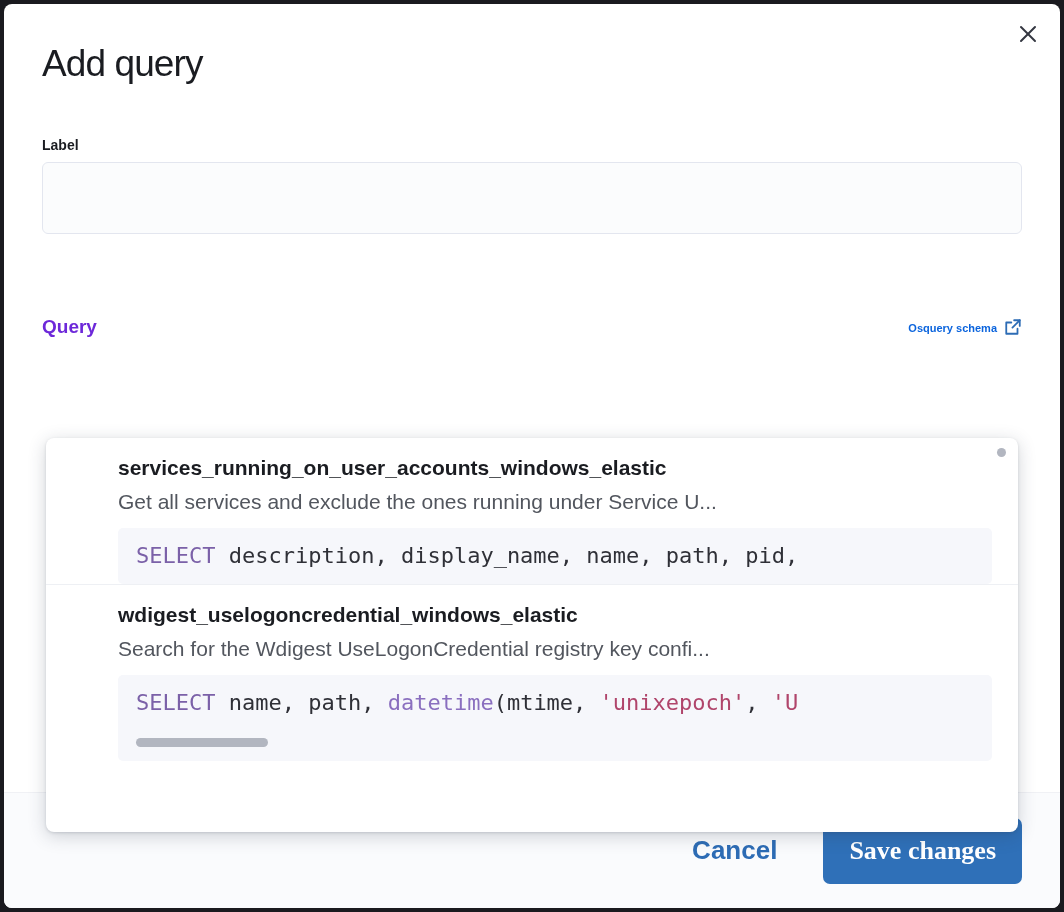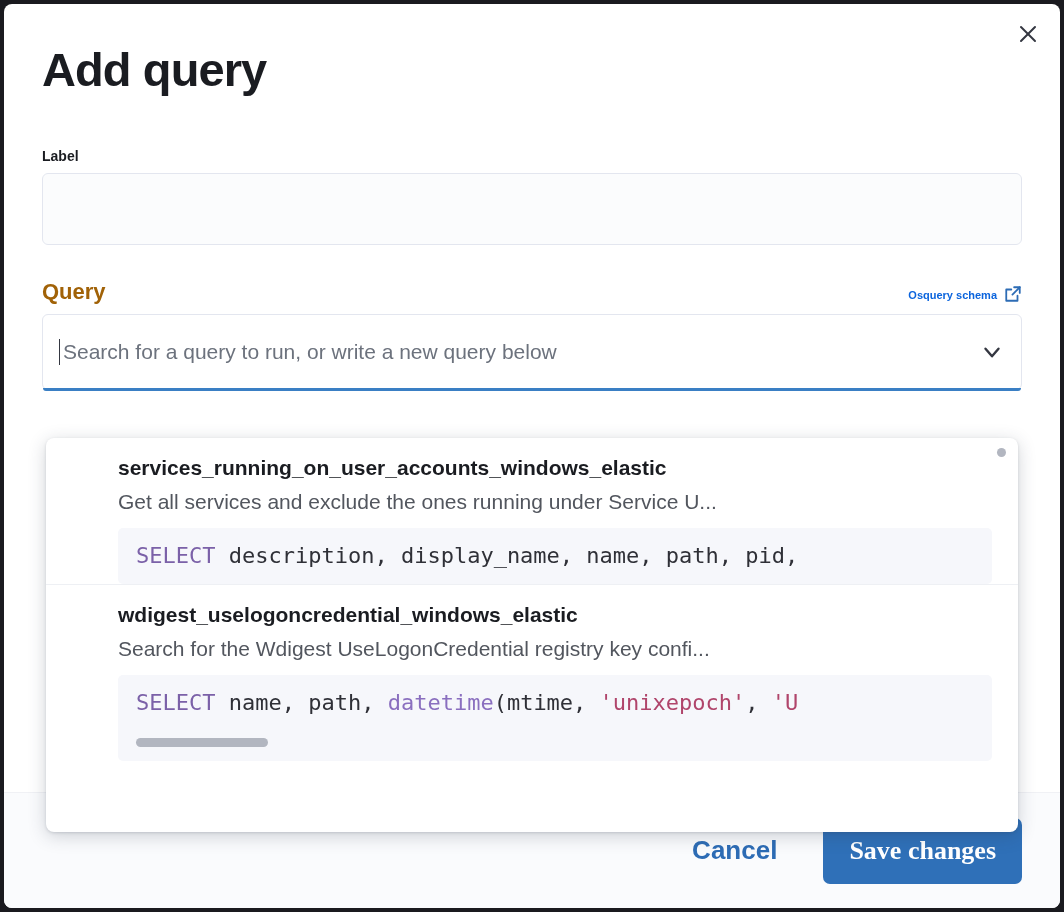--- a/index.html
+++ b/index.html
@@ -33,22 +33,22 @@
   .close-btn svg { display: block; }
 
   
   .modal-body {
     position: absolute;
     left: 0; top: 0; right: 0;
     padding: 40px 38px 0 38px;
   }
 
   .modal-title {
-    font-size: 47px;
-    font-weight: 700;
+    font-size: 37px;
+    font-weight: 400;
     letter-spacing: -0.9px;
     color: #1a1c21;
     line-height: 1.1;
     margin-bottom: 52px;
   }
 
   .field-label {
     font-size: 14px;
     font-weight: 700;
     color: #1a1c21;
@@ -71,23 +71,24 @@
 
   
   .query-row {
     display: flex;
     align-items: flex-end;
     justify-content: space-between;
     margin-top: 34px;
     margin-bottom: 9px;
   }
   .query-label {
-    font-size: 22px;
-    font-weight: 700;
-    color: #a16207;
+    font-size: 19px;
+    font-weight: 700;
+    color: #6d28d9;
+    margin-top: 48px;
   }
   .schema-link {
     display: inline-flex;
     align-items: center;
     gap: 7px;
     font-size: 11px;
     font-weight: 700;
     color: #0b64dd;
     text-decoration: none;
     cursor: pointer;
@@ -261,29 +262,20 @@
         <span>
           <svg width="18" height="18" viewBox="0 0 16 16" fill="none" stroke="#2d6cb5" stroke-width="1.6" stroke-linecap="round" stroke-linejoin="round">
             <path d="M9 2h5v5"></path>
             <path d="M14 2L7.5 8.5"></path>
             <path d="M12 9.5V14H2V4h4.5"></path>
           </svg>
         </span>
       </a>
     </div>
 
-    <div class="combo">
-      <span class="combo-caret"></span>
-      <span class="combo-placeholder">Search for a query to run, or write a new query below</span>
-      <span class="combo-chevron">
-        <svg width="26" height="26" viewBox="0 0 24 24" fill="none" stroke="#343741" stroke-width="2.2" stroke-linecap="round" stroke-linejoin="round">
-          <polyline points="6 9 12 16 18 9"></polyline>
-        </svg>
-      </span>
-    </div>
 
   </div>
 
   <div class="footer">
     <button class="btn-cancel">Cancel</button>
     <button class="btn-save">Save changes</button>
   </div>
 
   <div class="dropdown">
     <span class="dd-scroll-dot"></span>

